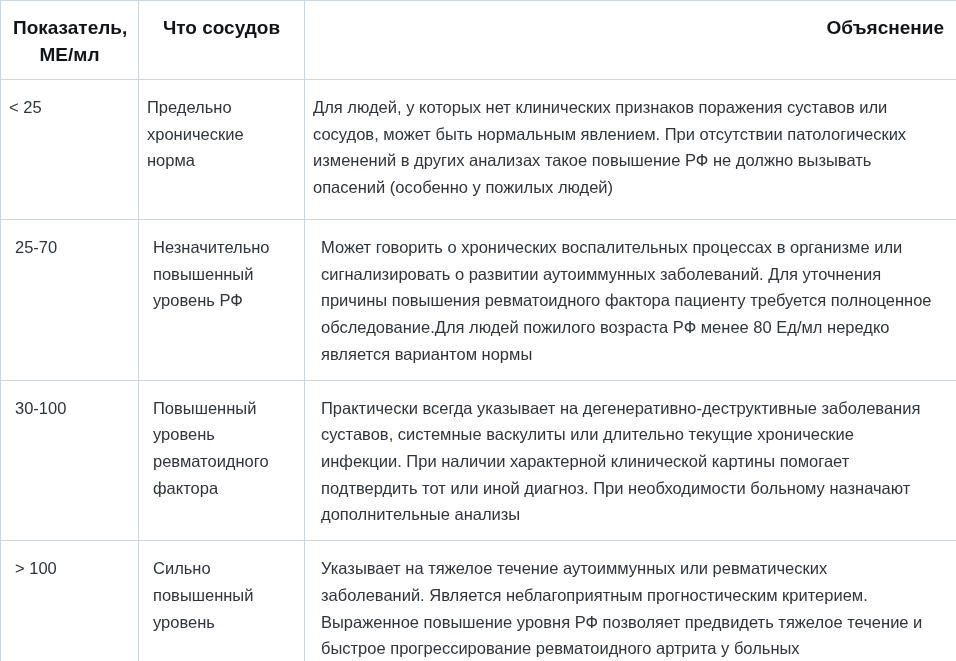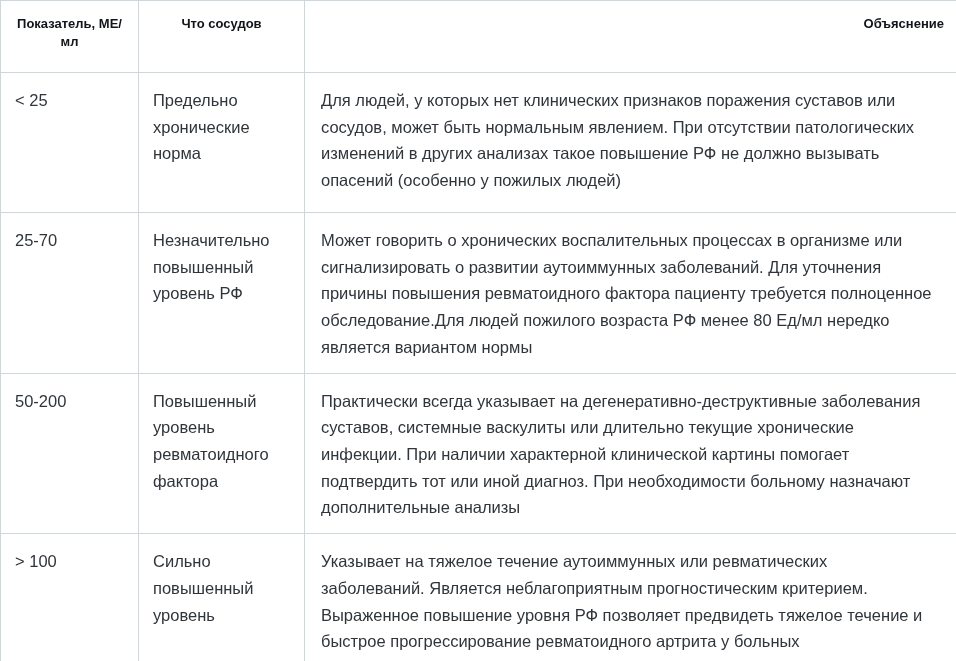--- a/index.html
+++ b/index.html
@@ -36,21 +36,21 @@
   table.rf-table td {
     border: 1px solid #ccd6dd;
     vertical-align: top;
     box-sizing: border-box;
   }
 
   
   table.rf-table thead th {
     height: 72px;
     padding: 14px 12px 10px 12px;
-    font-size: 13px;
+    font-size: 19px;
     font-weight: bold;
     color: #111418;
     text-align: center;
     line-height: 1.42;
     vertical-align: top;
   }
   table.rf-table thead th.th-explain {
     text-align: right;
   }
 
@@ -68,21 +68,21 @@
     white-space: nowrap;
   }
   table.rf-table tbody td.td-meaning {
     padding-left: 14px;
   }
   table.rf-table tbody td.td-explain {
     padding-left: 16px;
     padding-right: 22px;
   }
 
-  table.rf-table tbody tr.row-0 td { height: 140px; }
+  table.rf-table tbody tr.row-0 td { height: 140px; padding-left: 8px; }
   table.rf-table tbody tr.row-1 td { height: 160px; }
   table.rf-table tbody tr.row-2 td { height: 140px; }
   table.rf-table tbody tr.row-3 td { height: 148px; }
 </style>
 </head>
 <body>
 
 <div class="table-wrap">
   <table class="rf-table">
     <colgroup>
@@ -102,21 +102,21 @@
         <td class="td-indicator">&lt; 25</td>
         <td class="td-meaning">Предельно хронические норма</td>
         <td class="td-explain">Для людей, у которых нет клинических признаков поражения суставов или сосудов, может быть нормальным явлением. При отсутствии патологических изменений в других анализах такое повышение РФ не должно вызывать опасений (особенно у пожилых людей)</td>
       </tr>
       <tr class="row-1">
         <td class="td-indicator">25-70</td>
         <td class="td-meaning">Незначительно повышенный уровень РФ</td>
         <td class="td-explain">Может говорить о хронических воспалительных процессах в организме или сигнализировать о развитии аутоиммунных заболеваний. Для уточнения причины повышения ревматоидного фактора пациенту требуется полноценное обследование.Для людей пожилого возраста РФ менее 80 Ед/мл нередко является вариантом нормы</td>
       </tr>
       <tr class="row-2">
-        <td class="td-indicator">50-200</td>
+        <td class="td-indicator">30-100</td>
         <td class="td-meaning">Повышенный уровень ревматоидного фактора</td>
         <td class="td-explain">Практически всегда указывает на дегенеративно-деструктивные заболевания суставов, системные васкулиты или длительно текущие хронические инфекции. При наличии характерной клинической картины помогает подтвердить тот или иной диагноз. При необходимости больному назначают дополнительные анализы</td>
       </tr>
       <tr class="row-3">
         <td class="td-indicator">&gt; 100</td>
         <td class="td-meaning">Сильно повышенный уровень</td>
         <td class="td-explain">Указывает на тяжелое течение аутоиммунных или ревматических заболеваний. Является неблагоприятным прогностическим критерием. Выраженное повышение уровня РФ позволяет предвидеть тяжелое течение и быстрое прогрессирование ревматоидного артрита у больных</td>
       </tr>
     </tbody>
   </table>

